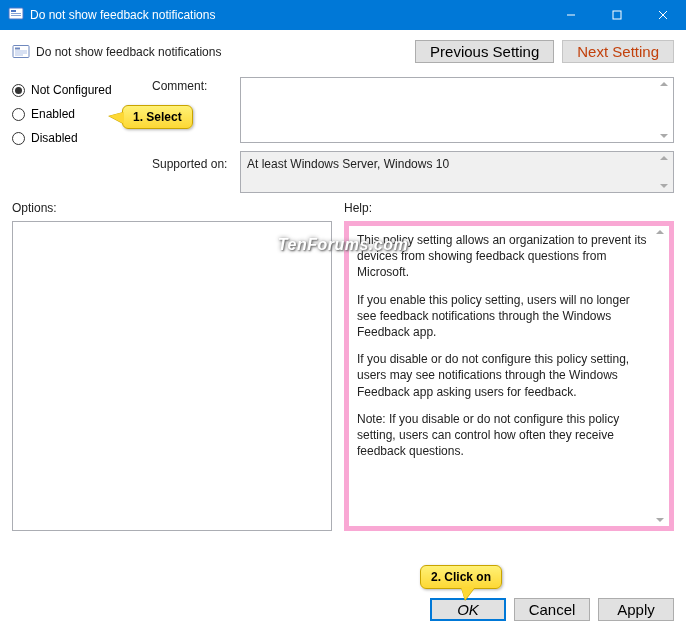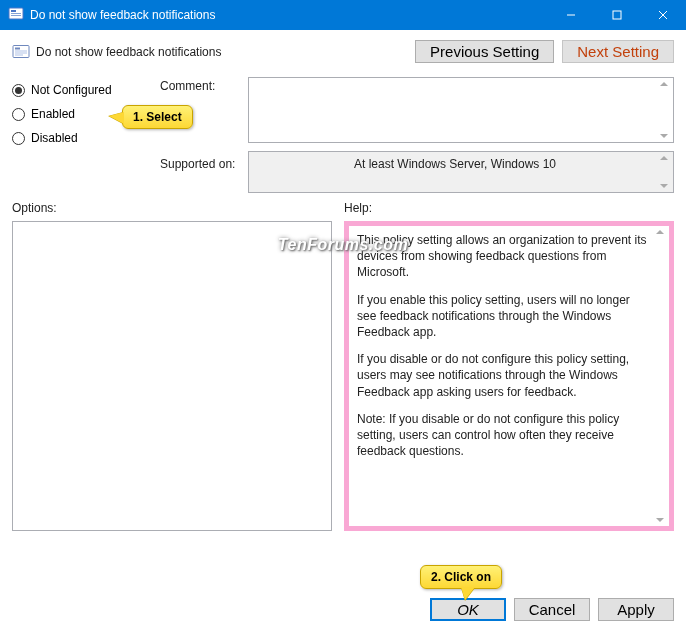--- a/index.html
+++ b/index.html
@@ -77,21 +77,20 @@
     cursor: default;
   }
   .btn.default {
     border: 2px solid #0078d7;
     padding: 0 13px;
     font-style: italic;
   }
   .state-area {
     display: flex;
     align-items: flex-start;
-    gap: 8px;
     position: relative;
   }
   .radios {
     width: 140px;
     display: flex;
     flex-direction: column;
     gap: 10px;
     padding-top: 6px;
   }
   .radio {
@@ -116,21 +115,20 @@
   .comment-row {
     display: flex;
     gap: 6px;
     margin-bottom: 8px;
   }
   .comment-label { width: 82px; text-align: left; padding-top: 2px; color: #222; }
   .textbox {
     border: 1px solid #abadb3;
     background: #fff;
     position: relative;
-    text-align: center;
   }
   .comment-box {
     flex: 1;
     height: 66px;
   }
   .supported-row {
     display: flex;
     gap: 6px;
     margin-bottom: 0;
   }

